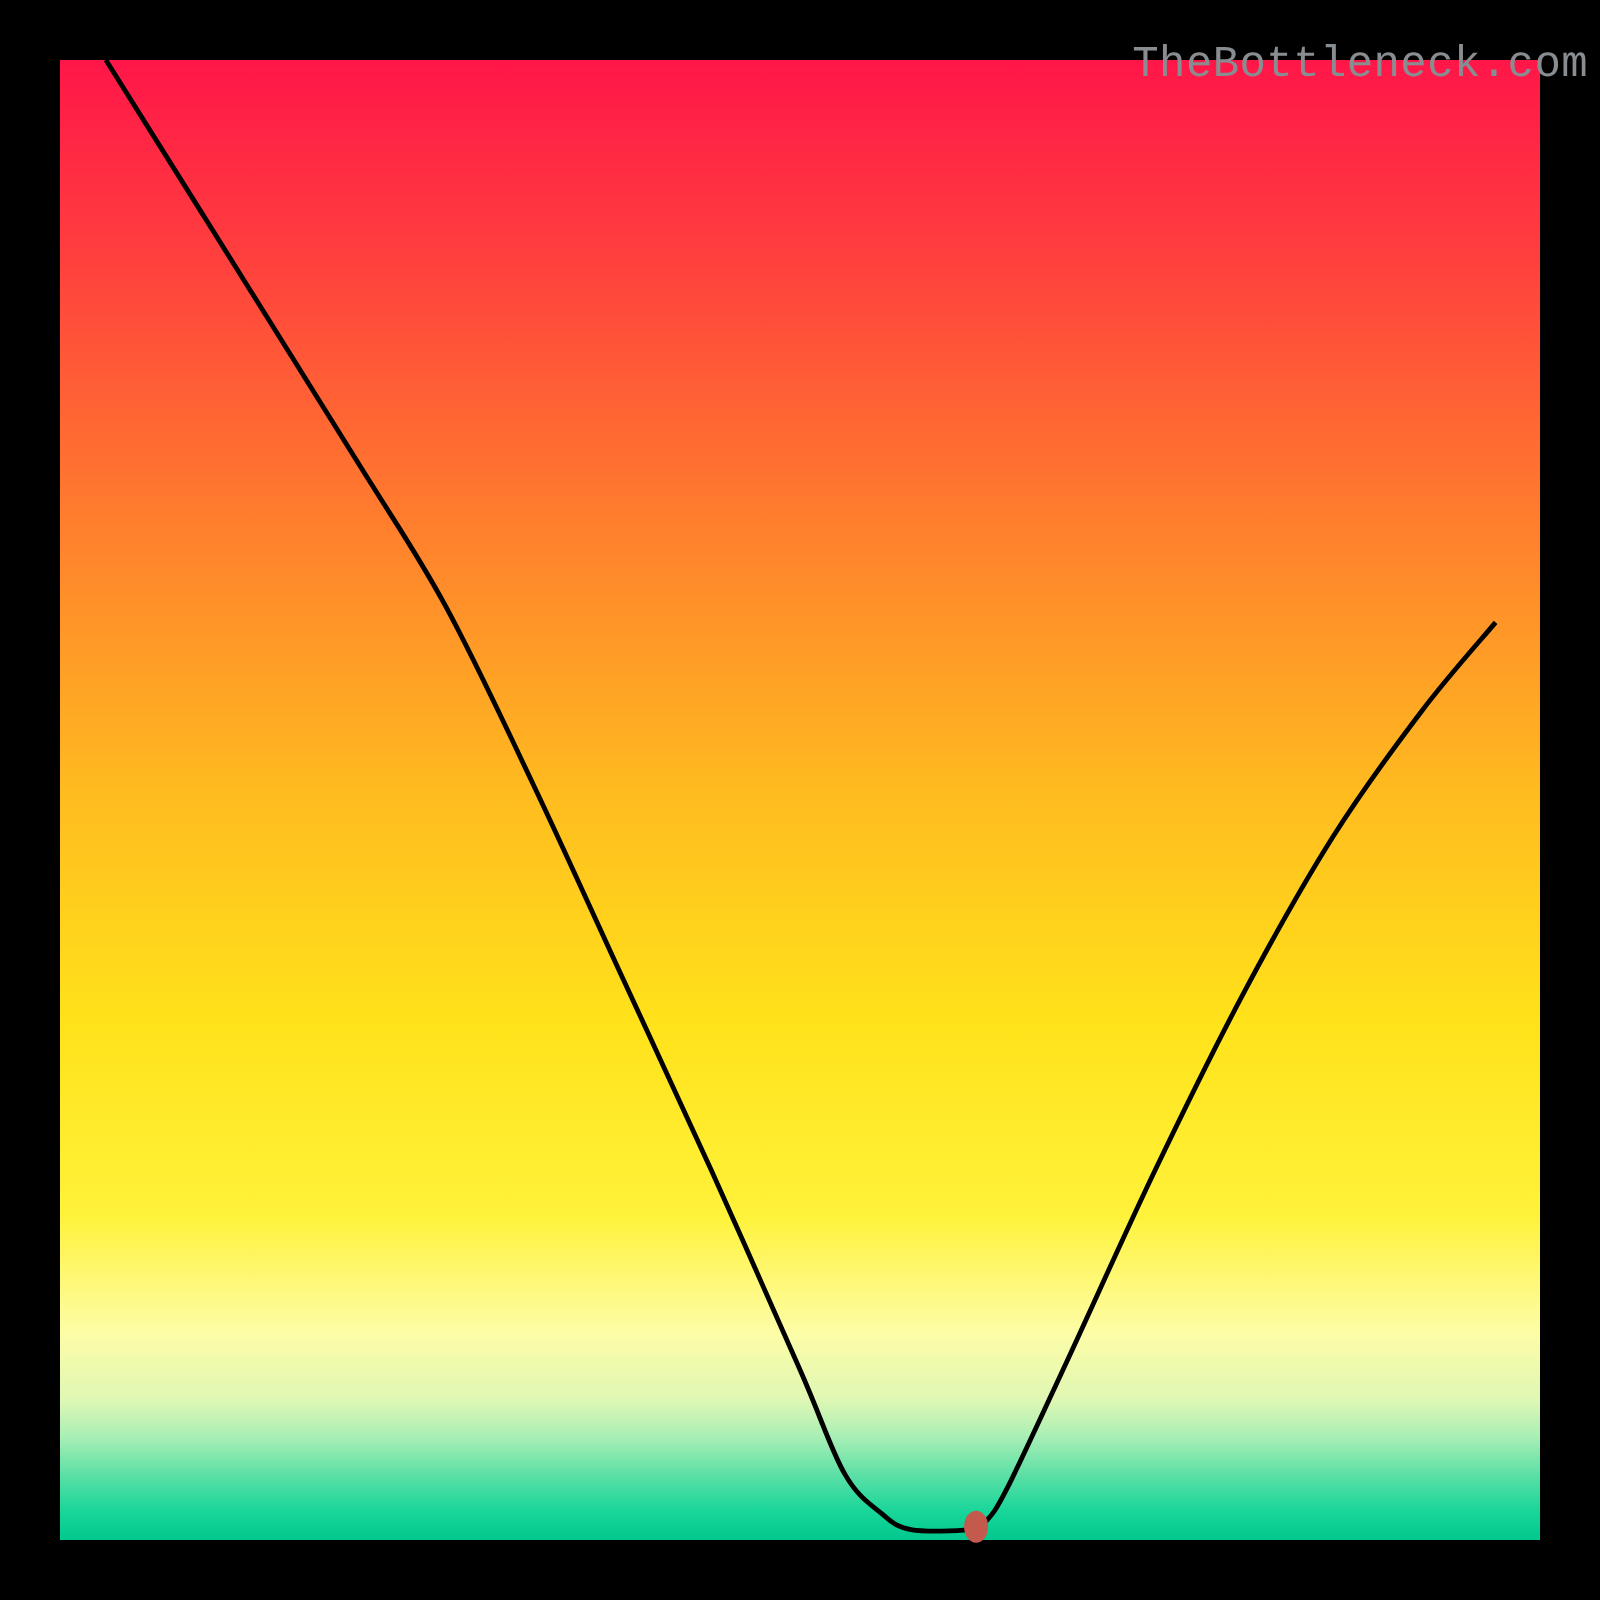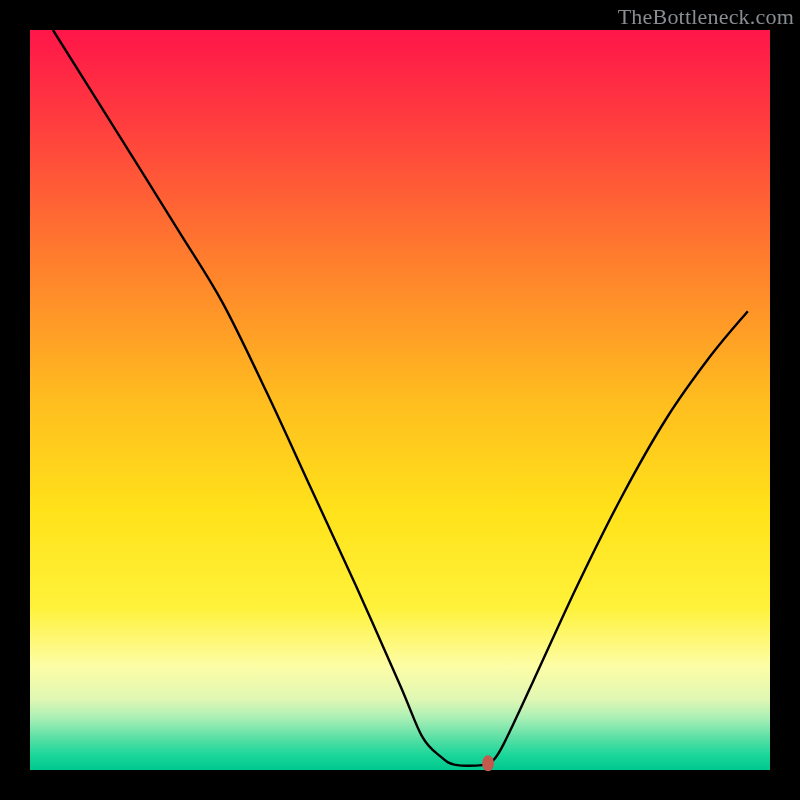--- a/index.html
+++ b/index.html
@@ -1,22 +1,22 @@
 <!DOCTYPE html>
 <html><head>
 <meta charset="utf-8">
 <style>
   * { margin: 0; padding: 0; box-sizing: border-box; }
   html, body { width: 800px; height: 800px; overflow: hidden; background: #000; }
   .wrap { position: relative; width: 800px; height: 800px; }
   .attribution {
     position: absolute;
-    top: 4px;
+    top: 20px;
     right: 6px;
-    font-family: Liberation Serif, serif;
+    font-family: Liberation Mono, monospace;
     font-size: 22px;
     color: #888d91;
     font-weight: 500;
     letter-spacing: 0.2px;
   }
   svg.plot { position: absolute; left: 0; top: 0; }
 </style>
 </head>
 <body>
 <div class="wrap">

